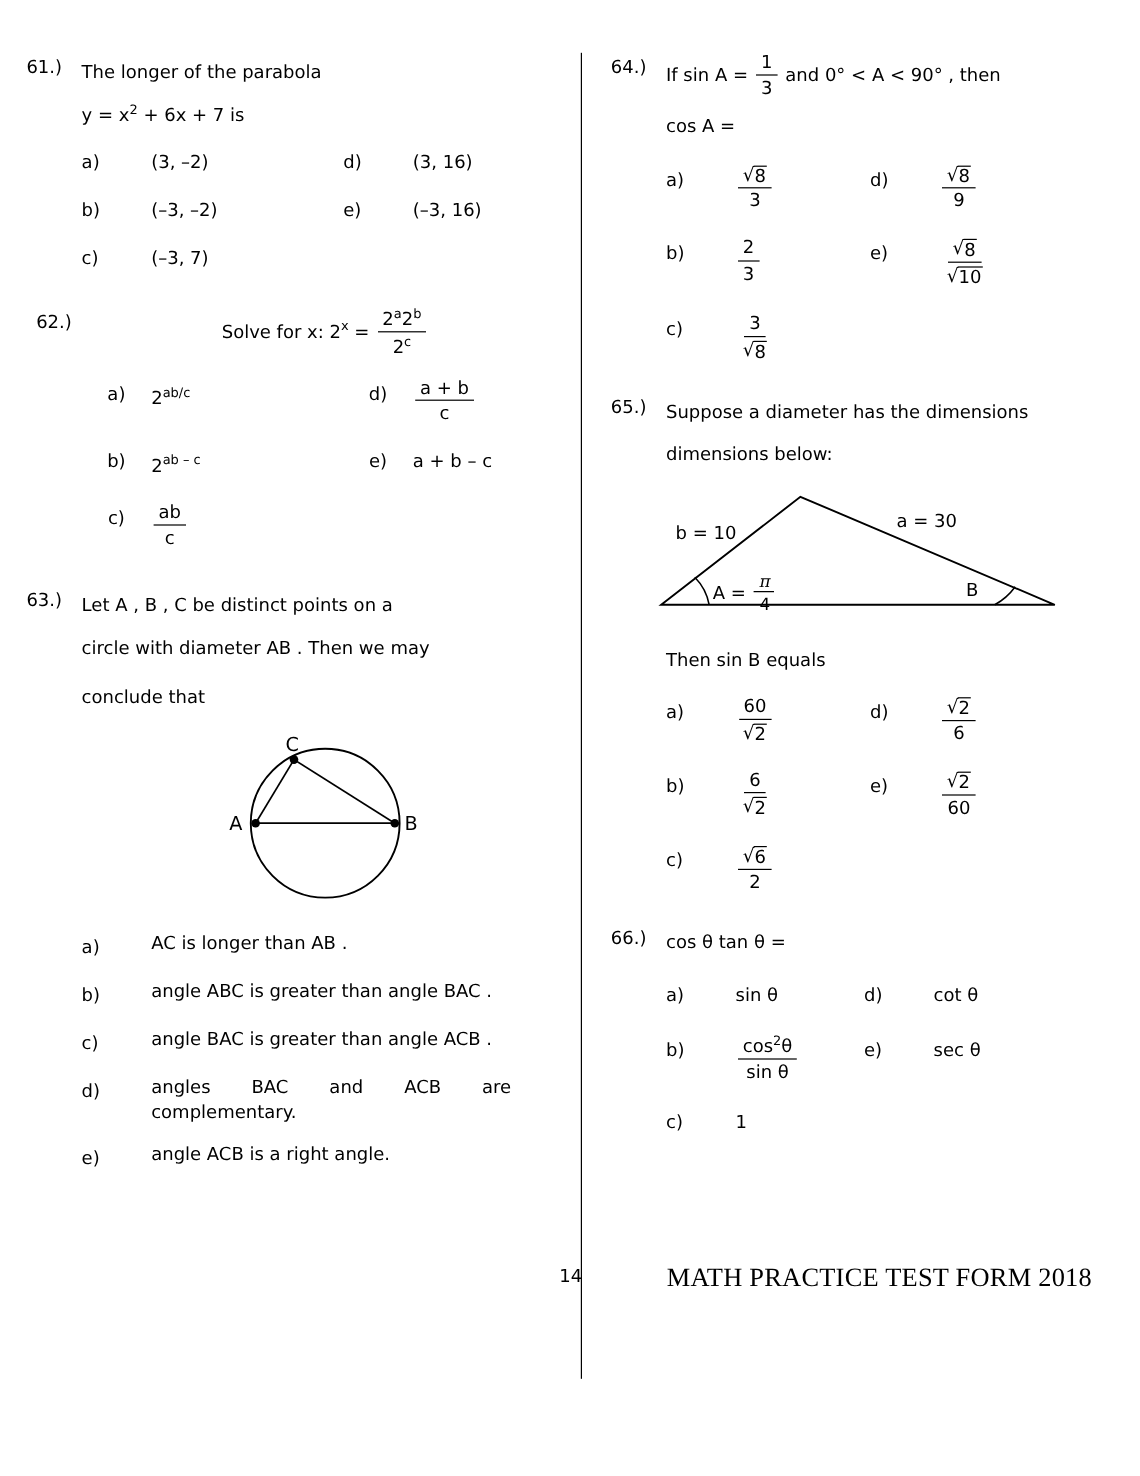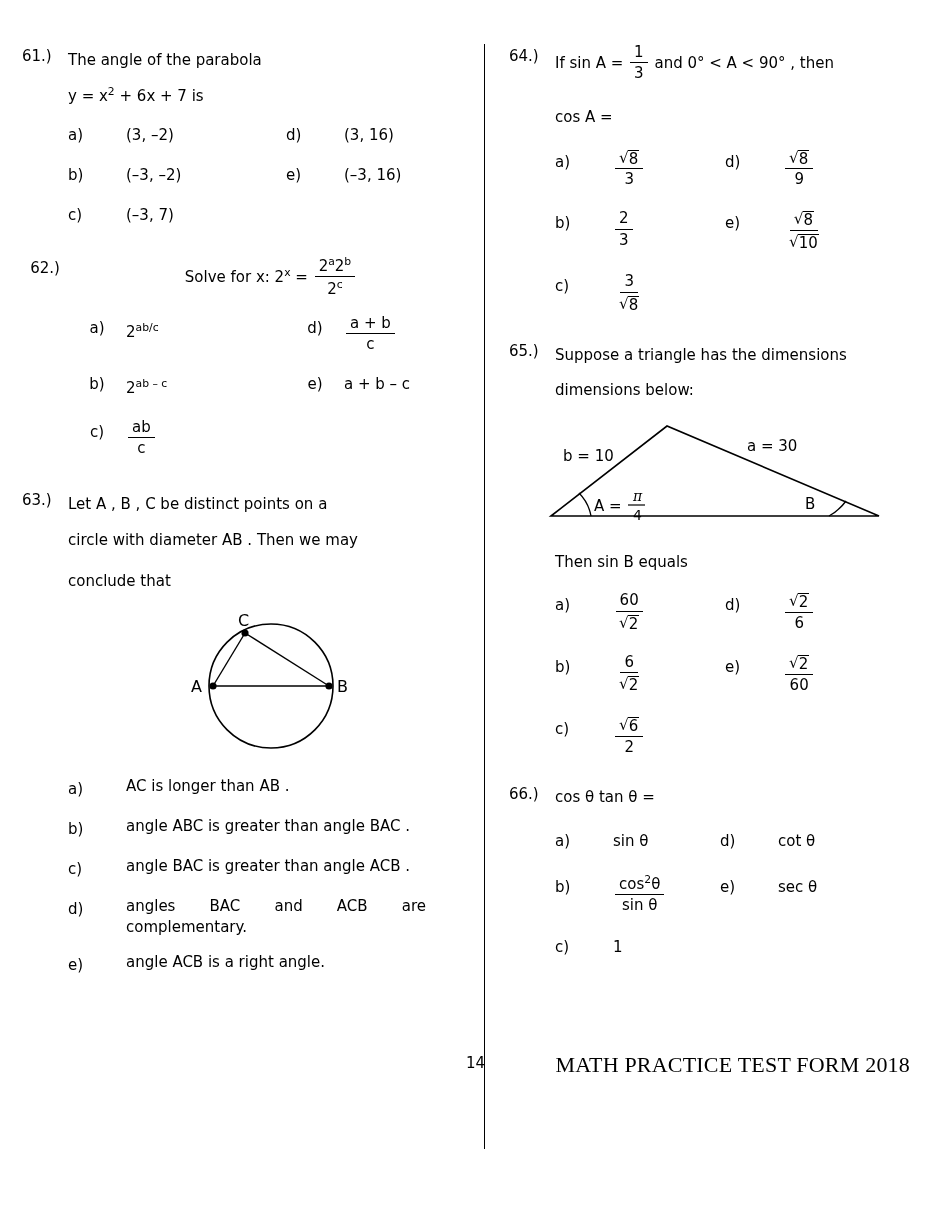--- a/index.html
+++ b/index.html
@@ -180,21 +180,21 @@
 
 <div class="page">
   <div class="columns">
 
     <div class="col col-left">
 
       <div class="q">
         <div class="q-head">
           <div class="q-num">61.)</div>
           <div class="q-stem">
-            <span class="line">The angle of the parabola</span>
+            <span class="line">The longer of the parabola</span>
             <span class="line">
               <span>y = x</span><sup>2</sup><span> + 6x + 7  is</span>
             </span>
           </div>
         </div>
         <div class="choices">
           <div class="crow">
             <div class="cell cell-a">
               <span class="clab">a)</span>
               <span class="ctext">(3, –2)</span>
@@ -336,21 +336,21 @@
       <div class="q">
         <div class="q-head">
           <div class="q-num">64.)</div>
           <div class="q-stem">
             <span>If  sin A = </span>
             <span class="frac">
               <span class="num">1</span>
               <span class="den">3</span>
             </span>
             <span>  and  0° &lt; A &lt; 90° ,  then</span>
-            <span class="line" style="margin-top:18px;">cos A =</span>
+            <span class="line" style="margin-top:6px;">cos A =</span>
           </div>
         </div>
         <div class="choices" style="margin-top:16px;">
           <div class="crow">
             <div class="cell cell-a" style="width:170px;flex:0 0 170px;">
               <span class="clab">a)</span>
               <span class="ctext">
                 <span class="frac">
                   <span class="num"><span class="sqrt"><span class="rad">√</span><span class="bar">8</span></span></span>
                   <span class="den">3</span>
@@ -398,21 +398,21 @@
               </span>
             </div>
           </div>
         </div>
       </div>
 
       <div class="q" style="margin-top:26px;">
         <div class="q-head">
           <div class="q-num">65.)</div>
           <div class="q-stem">
-            <span class="line">Suppose a triangle has the dimensions</span>
+            <span class="line">Suppose a diameter has the dimensions</span>
             <span class="line" style="line-height:38px;">dimensions below:</span>
           </div>
         </div>
 
         <div class="tri-wrap">
           <svg width="380" height="125" viewBox="0 0 380 125">
             <polygon points="22,103 138,13 350,103" fill="none" stroke="#000" stroke-width="1.6"></polygon>
             <path d="M 62 103 A 44 44 0 0 0 50 80" fill="none" stroke="#000" stroke-width="1.3"></path>
             <path d="M 300 103 A 52 52 0 0 0 317 88" fill="none" stroke="#000" stroke-width="1.3"></path>
             <text x="34" y="48" font-family="DejaVu Sans, sans-serif" font-size="15">b = 10</text>

